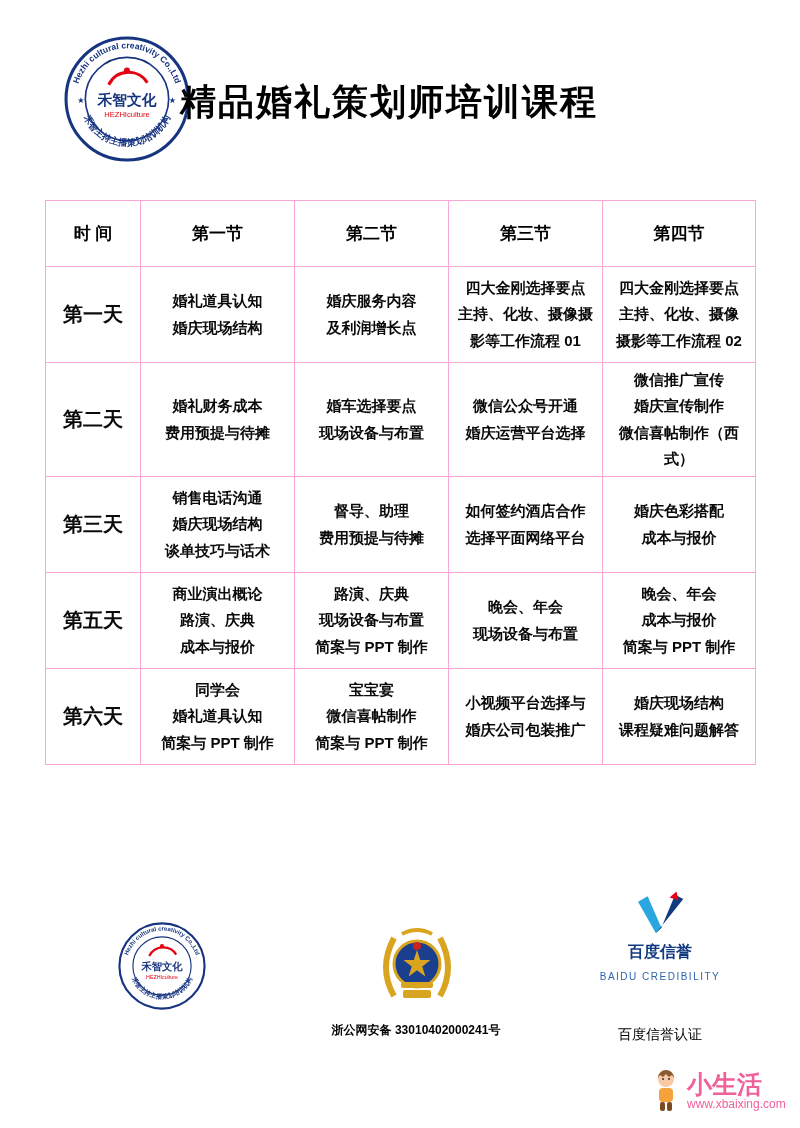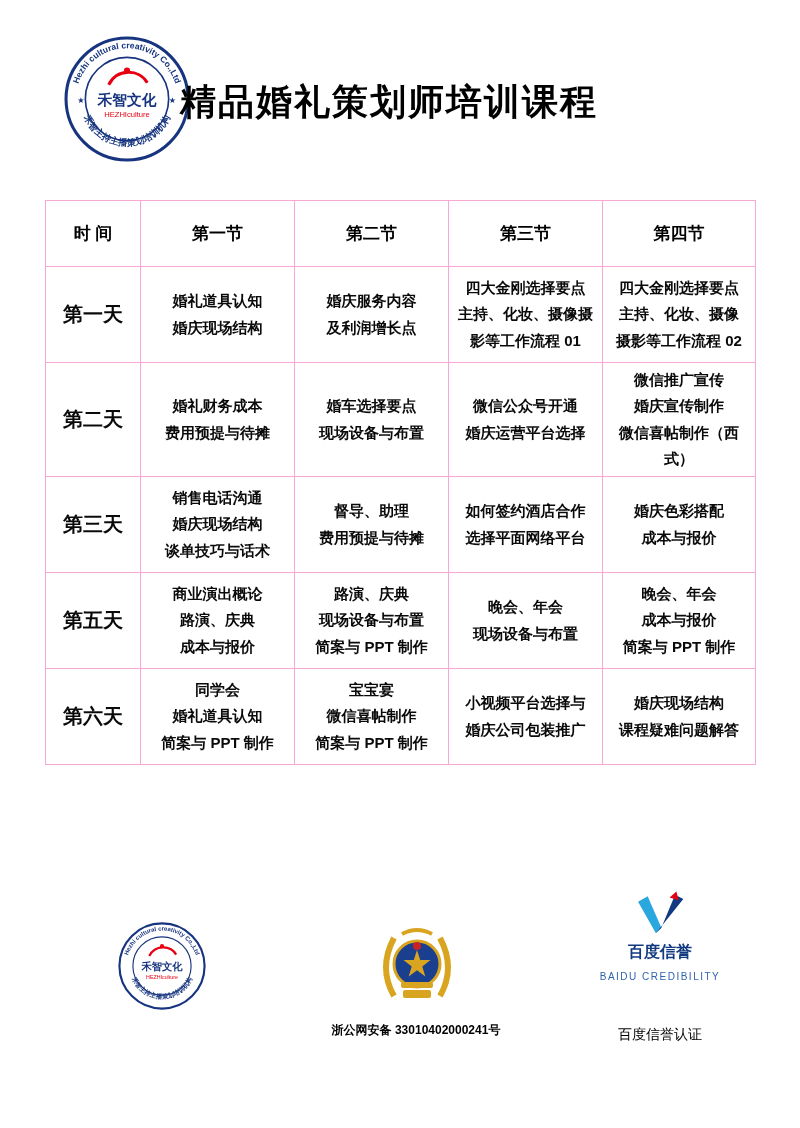--- a/index.html
+++ b/index.html
@@ -224,14 +224,29 @@
       <polygon points="34,66 42,58 62,10 74,16" fill="#123a80"></polygon>
       <polygon points="54,14 64,5 67,18" fill="#e60012"></polygon>
     </svg>
     <div class="baidu-name">百度信誉</div>
     <div class="baidu-sub">BAIDU CREDIBILITY</div>
   </div>
 
   <div class="police-filing-text">浙公网安备 33010402000241号</div>
   <div class="baidu-cert-text">百度信誉认证</div>
 
+  <div class="watermark">
+    <svg class="mascot" viewBox="0 0 32 46">
+      <circle cx="16" cy="11" r="8" fill="#f9c9a3"></circle>
+      <path d="M8,10 a8,8 0 0,1 16,0 l-2,-3 -3,2 -3,-3 -3,3 -3,-2 z" fill="#8a5a30"></path>
+      <circle cx="13" cy="11" r="1" fill="#333"></circle>
+      <circle cx="19" cy="11" r="1" fill="#333"></circle>
+      <rect x="9" y="20" width="14" height="14" rx="4" fill="#f5a13c"></rect>
+      <rect x="10" y="34" width="5" height="9" rx="2" fill="#7a4a22"></rect>
+      <rect x="17" y="34" width="5" height="9" rx="2" fill="#7a4a22"></rect>
+    </svg>
+    <div class="wm-text">
+      <span class="wm-name">小生活</span>
+      <span class="wm-url">www.xbaixing.com</span>
+    </div>
+  </div>
 
 </div>
 
 </body></html>

